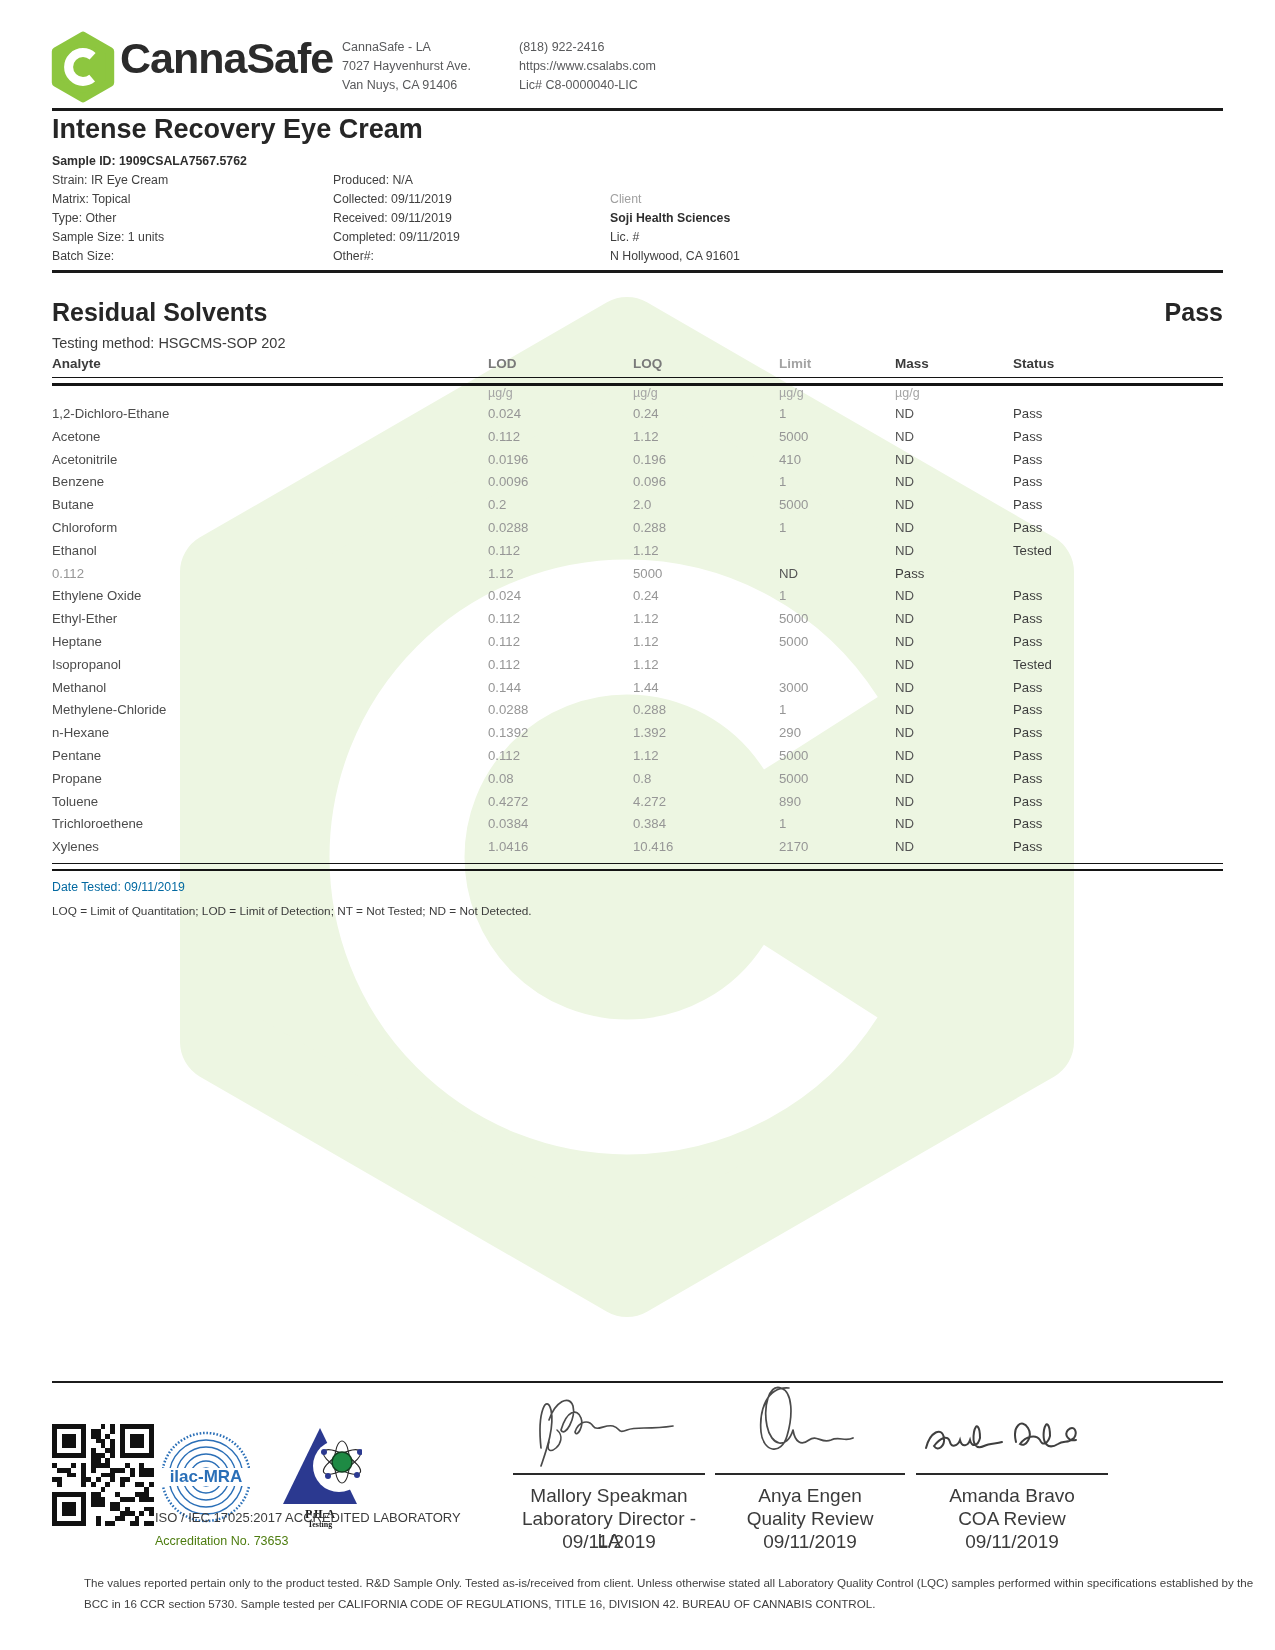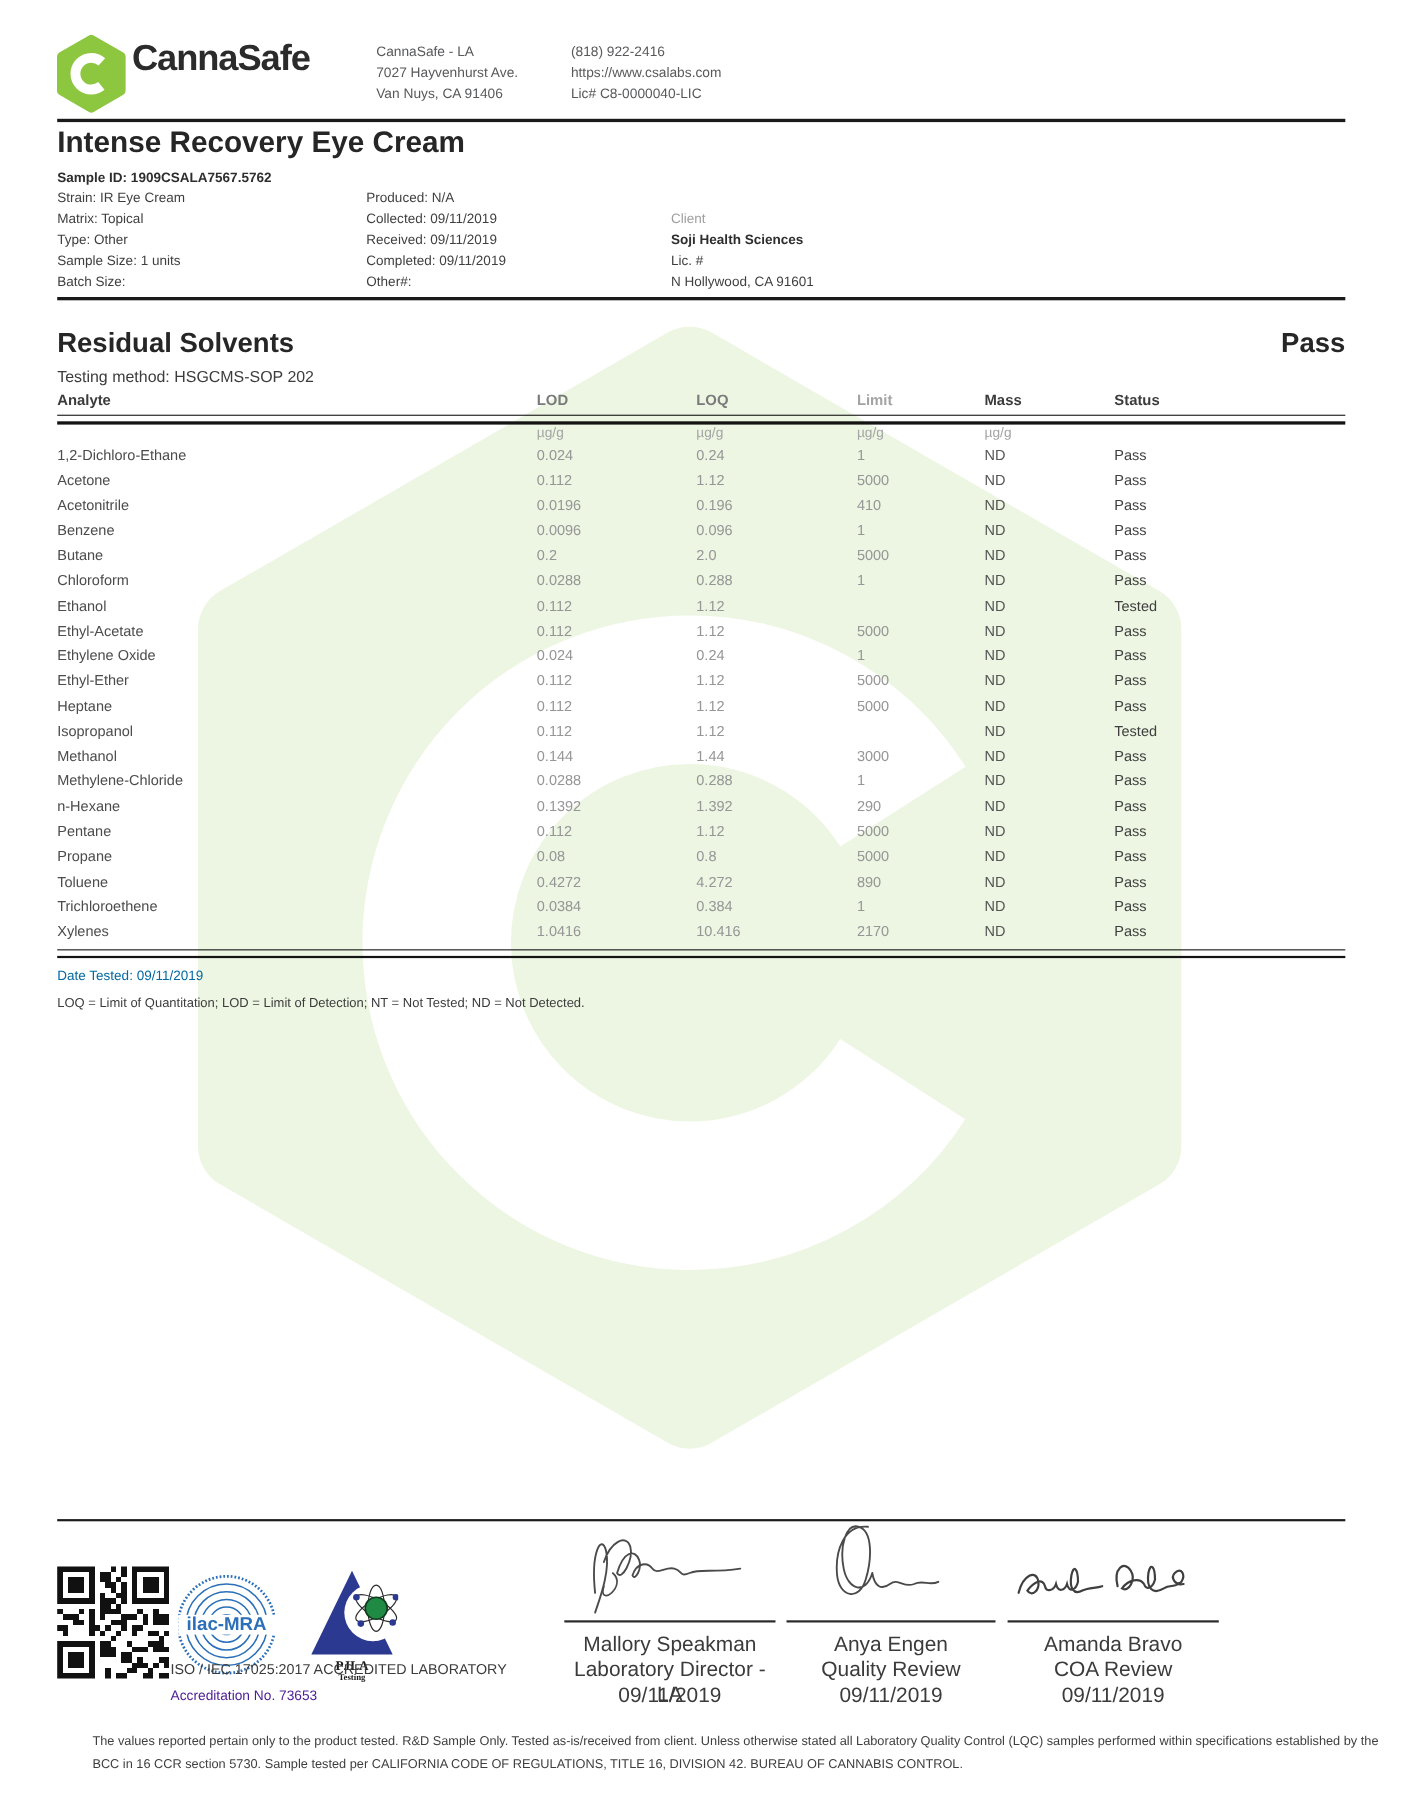--- a/index.html
+++ b/index.html
@@ -5,21 +5,21 @@
   html,body{margin:0;padding:0;background:#ffffff;}
   .page{position:relative;width:1275px;height:1650px;background:#fff;
         font-family:"Liberation Sans",sans-serif;color:#3c3c3c;overflow:hidden;}
   .layer{position:relative;z-index:1;}
   .abs{position:absolute;}
 
   
   .watermark{position:absolute;left:107px;top:287px;width:1040px;height:1040px;z-index:0;}
 
   
-  .brand{left:120px;top:34px;font-size:33px;font-weight:700;color:#2b2b2b;letter-spacing:-1px;}
+  .brand{left:120px;top:34px;font-size:43px;font-weight:700;color:#2b2b2b;letter-spacing:-1px;}
   .hcol{top:38px;font-size:12.5px;line-height:19px;color:#58595b;}
   .hcol div{white-space:nowrap;}
   .rule{left:52px;width:1171px;height:0;}
   .rule-thick{border-top:3px solid #1a1a1a;}
   .rule-footer{border-top:2px solid #1c1c1c;}
 
   .title{left:52px;top:114px;font-size:27px;font-weight:700;color:#262626;}
 
   .meta-col{font-size:12.3px;line-height:19px;color:#3f3f3f;}
   .meta-col .b{font-weight:700;color:#2e2e2e;}
@@ -50,21 +50,21 @@
 
   
   .sigblock{top:1390px;height:160px;text-align:center;font-size:19px;color:#3b3b3b;}
   .sigline{position:absolute;left:0;right:0;top:83px;border-top:2px solid #2a2a2a;}
   .signame{position:absolute;left:0;right:0;top:95px;}
   .sigrole{position:absolute;left:0;right:0;top:118px;}
   .sigdate{position:absolute;left:0;right:0;top:141px;}
   .sigsvg{position:absolute;left:0;bottom:80px;}
 
   .isoline{left:155px;top:1510px;font-size:13px;color:#3c3c3c;}
-  .accline{left:155px;top:1534px;font-size:12.5px;color:#4c1d95;}
+  .accline{left:155px;top:1534px;font-size:12.5px;color:#4d7c0f;}
 
   .disclaimer{left:52px;top:1572px;width:1171px;font-size:11.6px;line-height:21px;color:#3e3e3e;margin-left:32px;}
 </style>
 </head>
 <body>
 
 <div class="page">
 
   <svg class="watermark" viewBox="-520 -520 1040 1040" aria-hidden="true">
     <polygon points="0,-470 407,-235 407,235 0,470 -407,235 -407,-235" fill="#edf6e2" stroke="#edf6e2" stroke-width="80" stroke-linejoin="round"></polygon>
@@ -197,21 +197,20 @@
   <div class="trow grid6">
     <div class="c c-name">Ethanol</div>
     <div class="c c-num">0.112</div>
     <div class="c c-num">1.12</div>
     <div class="c c-num"></div>
     <div class="c c-mass">ND</div>
     <div class="c c-status">Tested</div>
   </div>
 
   <div class="trow grid6">
-    <div class="c c-name">Ethyl-Acetate</div>
     <div class="c c-num">0.112</div>
     <div class="c c-num">1.12</div>
     <div class="c c-num">5000</div>
     <div class="c c-mass">ND</div>
     <div class="c c-status">Pass</div>
   </div>
 
   <div class="trow grid6">
     <div class="c c-name">Ethylene Oxide</div>
     <div class="c c-num">0.024</div>

